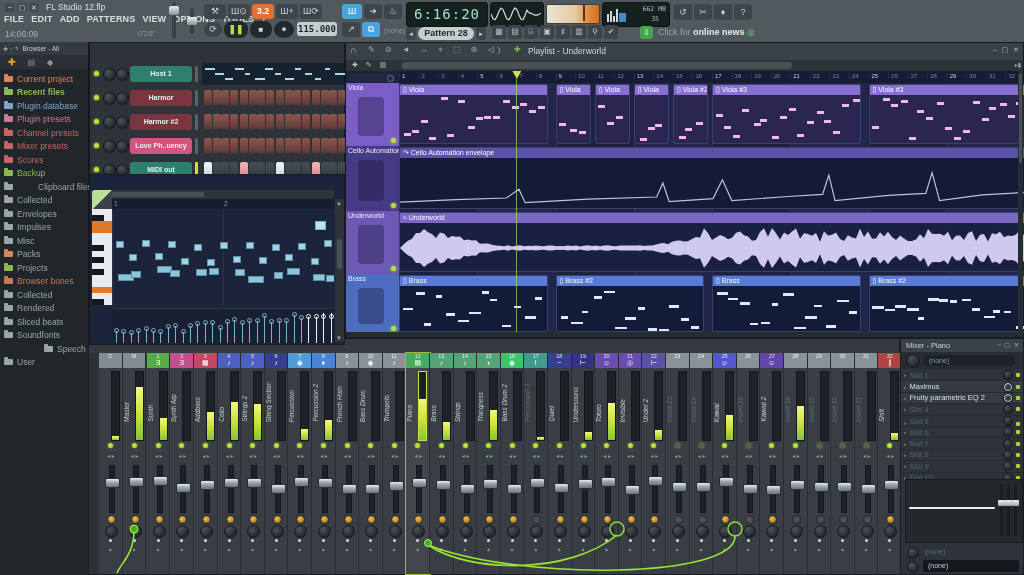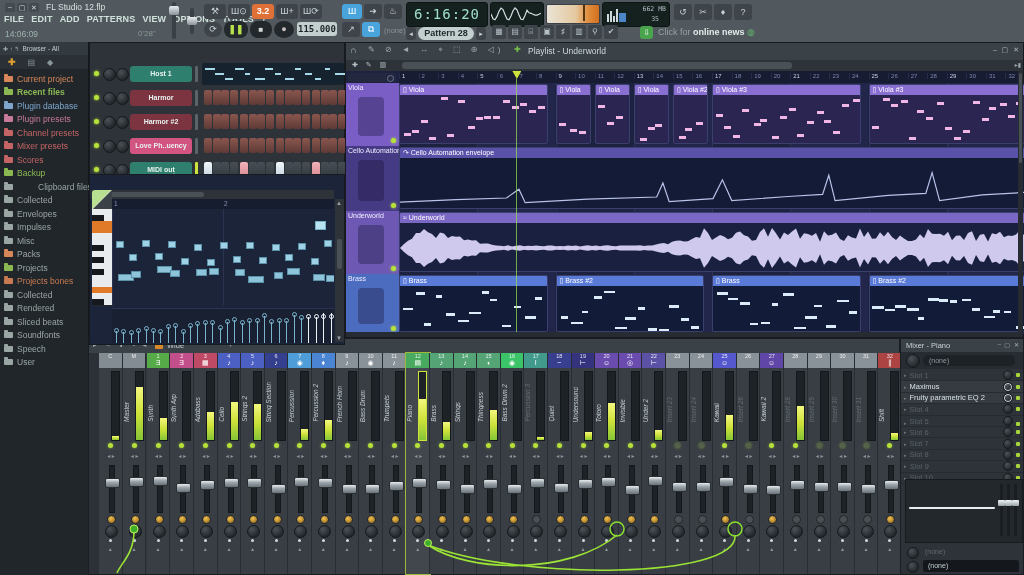--- a/index.html
+++ b/index.html
@@ -205,39 +205,39 @@
         <div class="bitem" style="color: rgb(154, 166, 164);">
           <div class="fold" style="background: rgb(216, 135, 90);"></div>
           <span>Packs</span>
         </div>
         <div class="bitem" style="color: rgb(154, 166, 164);">
           <div class="fold" style="background: rgb(140, 184, 82);"></div>
           <span>Projects</span>
         </div>
         <div class="bitem" style="color: rgb(200, 122, 80);">
           <div class="fold" style="background: rgb(200, 122, 80);"></div>
-          <span>Projects bones</span>
+          <span>Browser bones</span>
         </div>
         <div class="bitem" style="color: rgb(154, 166, 164);">
           <div class="fold" style="background: rgb(154, 166, 164);"></div>
           <span>Collected</span>
         </div>
         <div class="bitem" style="color: rgb(154, 166, 164);">
           <div class="fold" style="background: rgb(154, 166, 164);"></div>
           <span>Rendered</span>
         </div>
         <div class="bitem" style="color: rgb(154, 166, 164);">
           <div class="fold" style="background: rgb(154, 166, 164);"></div>
           <span>Sliced beats</span>
         </div>
         <div class="bitem" style="color: rgb(154, 166, 164);">
           <div class="fold" style="background: rgb(154, 166, 164);"></div>
           <span>Soundfonts</span>
         </div>
-        <div class="bitem" style="color: rgb(154, 166, 164);">
+        <div class="bitem" style="color: rgb(154, 166, 164); margin-left: 40px;">
           <div class="fold" style="background: rgb(154, 166, 164);"></div>
           <span>Speech</span>
         </div>
         <div class="bitem" style="color: rgb(154, 166, 164);">
           <div class="fold" style="background: rgb(154, 166, 164);"></div>
           <span>User</span>
         </div>
       </div>
   </div>
 
@@ -803,26 +803,20 @@
       </div>
     <div class="abs" style="right:0;top:24px;width:9px;bottom:2px;background:#2d3338;">
       <span style="position:absolute;top:1px;left:1px;font-size:6px;color:#9aa6ab;">▲</span>
       <span style="position:absolute;bottom:1px;left:1px;font-size:6px;color:#9aa6ab;">▼</span>
       <i style="position:absolute;left:2px;top:40px;width:5px;height:30px;background:#4a5156;border-radius:2px;"></i>
     </div>
     <div class="abs" style="left:2px;top:15px;width:20px;height:19px;background:linear-gradient(135deg,#b8e090 48%,#e8f0d8 50%,#3a4147 52%);border-radius:3px 0 0 0;"></div>
   </div>
 
   <div class="win" id="mixer" style="left:88px;top:338px;width:812px;height:237px;background:#33393f;border-color:#1a1e22;">
-    <div class="abs" style="left:0;top:0;right:0;height:14px;background:#3a4147;">
-      <span style="position:absolute;left:4px;top:2px;font-size:7px;color:#9fabb0;letter-spacing:3px;">▸ ✎ ⬆ ⯈◄</span>
-      <span style="position:absolute;left:66px;top:3px;width:8px;height:7px;background:#d8882a;border-radius:1px;"></span>
-      <span style="position:absolute;left:78px;top:2px;font-size:7.5px;color:#c3ced2;">Wide</span>
-      <span style="position:absolute;left:140px;top:2px;font-size:6px;color:#8a969b;">▾</span>
-    </div>
     <div class="abs" style="left:0;top:14px;width:10px;bottom:0;background:#2b3136;"></div>
     <div class="abs" id="mixer-strips" style="left:10px;top:14px;right:0;bottom:0;">
         <div class="strip" style="left: 0px; width: 23.6px;">
           <div style="position: absolute; left: 0px; top: 0px; width: 100%; height: 15px; background: rgb(132, 140, 147); text-align: center; overflow: hidden;">
             <div style="font-size: 5.5px; color: rgba(255, 255, 255, 0.85); line-height: 6px;">C</div>
             <div style="font-size: 7px; color: rgb(255, 255, 255); line-height: 8px;"></div>
           </div>
           <div class="meter" style="left: 12px; top: 18px; height: 68px;">
             <div class="mfill" style="height: 3.96px;"></div>
           </div>

